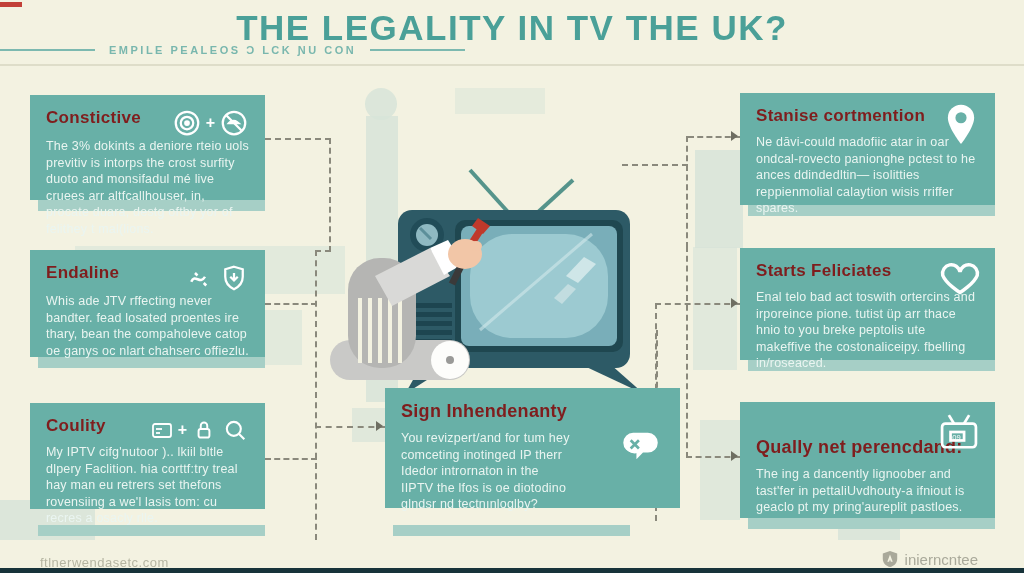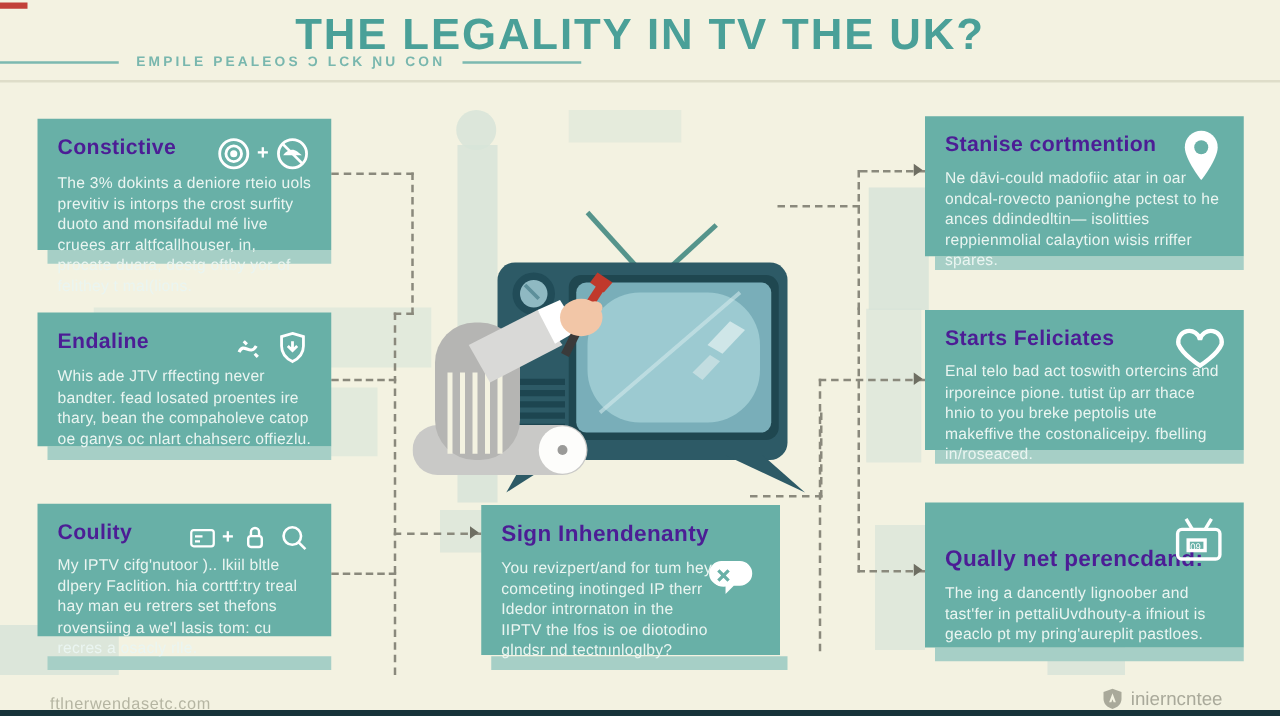--- a/index.html
+++ b/index.html
@@ -24,21 +24,21 @@
   .conn-h{position:absolute;border-top:2px dashed #8a897c;height:0;}
   .conn-v{position:absolute;border-left:2px dashed #8a897c;width:0;}
   .arr{position:absolute;width:0;height:0;border:5px solid transparent;}
   .arr-r{border-left:7px solid #6e6e62;border-right:none;}
   .arr-l{border-right:7px solid #6e6e62;border-left:none;}
 
   
   .card{position:absolute;background:#68b0a7;box-sizing:border-box;padding:13px 16px;}
   .card-shadow{position:absolute;background:#a6cfc6;}
   .card-head{display:flex;justify-content:space-between;align-items:flex-start;}
-  .card-title{margin:0 0 8px 0;font-size:17px;font-weight:bold;color:#4c1d95;letter-spacing:.3px;}
+  .card-title{margin:0 0 8px 0;font-size:17px;font-weight:bold;color:#7f1d1d;letter-spacing:.3px;}
   .card-body{margin:0;font-size:12.5px;line-height:1.32;color:#eaf5f1;letter-spacing:.2px;}
   .icons{display:flex;align-items:center;gap:4px;flex:none;}
   .icons svg{display:block;}
   .plus-glyph{color:#fff;font-weight:bold;font-size:16px;line-height:1;}
   .icon-float{position:absolute;top:10px;right:14px;}
   .title-lower{margin-top:22px;}
 
   
   .footer-site{position:absolute;left:40px;top:555px;font-size:13px;color:#b5b5a2;letter-spacing:.5px;}
   .footer-brand{position:absolute;right:46px;top:550px;display:flex;align-items:flex-end;gap:6px;
@@ -238,21 +238,21 @@
         <line x1="16" y1="6" x2="19" y2="1"></line>
       <rect x="8" y="11" width="8" height="5"></rect>
       <text x="9" y="15.5" font-size="4.5" fill="#fff" stroke="none" font-family="Liberation Sans, sans-serif">09</text>
     </svg>
     <div class="card-head">
       <h3 class="card-title title-lower" style="font-size:18px;">Qually net perencdand:</h3>
     </div>
     <p class="card-body">The ing a dancently lignoober and tast'fer in pettaliUvdhouty-a ifniout is geaclo pt my pring'aureplit pastloes.</p>
   </section>
 
-  <section class="card" style="left:385px;top:404px;width:239px;height:120px;">
+  <section class="card" style="left:385px;top:388px;width:295px;height:120px;">
     <svg class="icon-float" style="top:40px;" width="46" height="36" viewBox="0 0 28 20">
       <path d="M8 2h9a6 6 0 010 12h-3l-4 4v-4H8a6 6 0 010-12z" fill="#fff"></path>
       <ellipse cx="9" cy="9" rx="6" ry="5.5" fill="#fff"></ellipse>
       <path d="M6.5 6.5l5 5M11.5 6.5l-5 5" stroke="#68b0a7" stroke-width="1.6"></path>
     </svg>
     <div class="card-head">
       <h3 class="card-title" style="font-size:18px;">Sign Inhendenanty</h3>
     </div>
     <p class="card-body" style="max-width:170px;">You revizpert/and for tum hey comceting inotinged IP therr Idedor intrornaton in the IIPTV the lfos is oe diotodino glndsr nd tectnınloglby?</p>
   </section>

